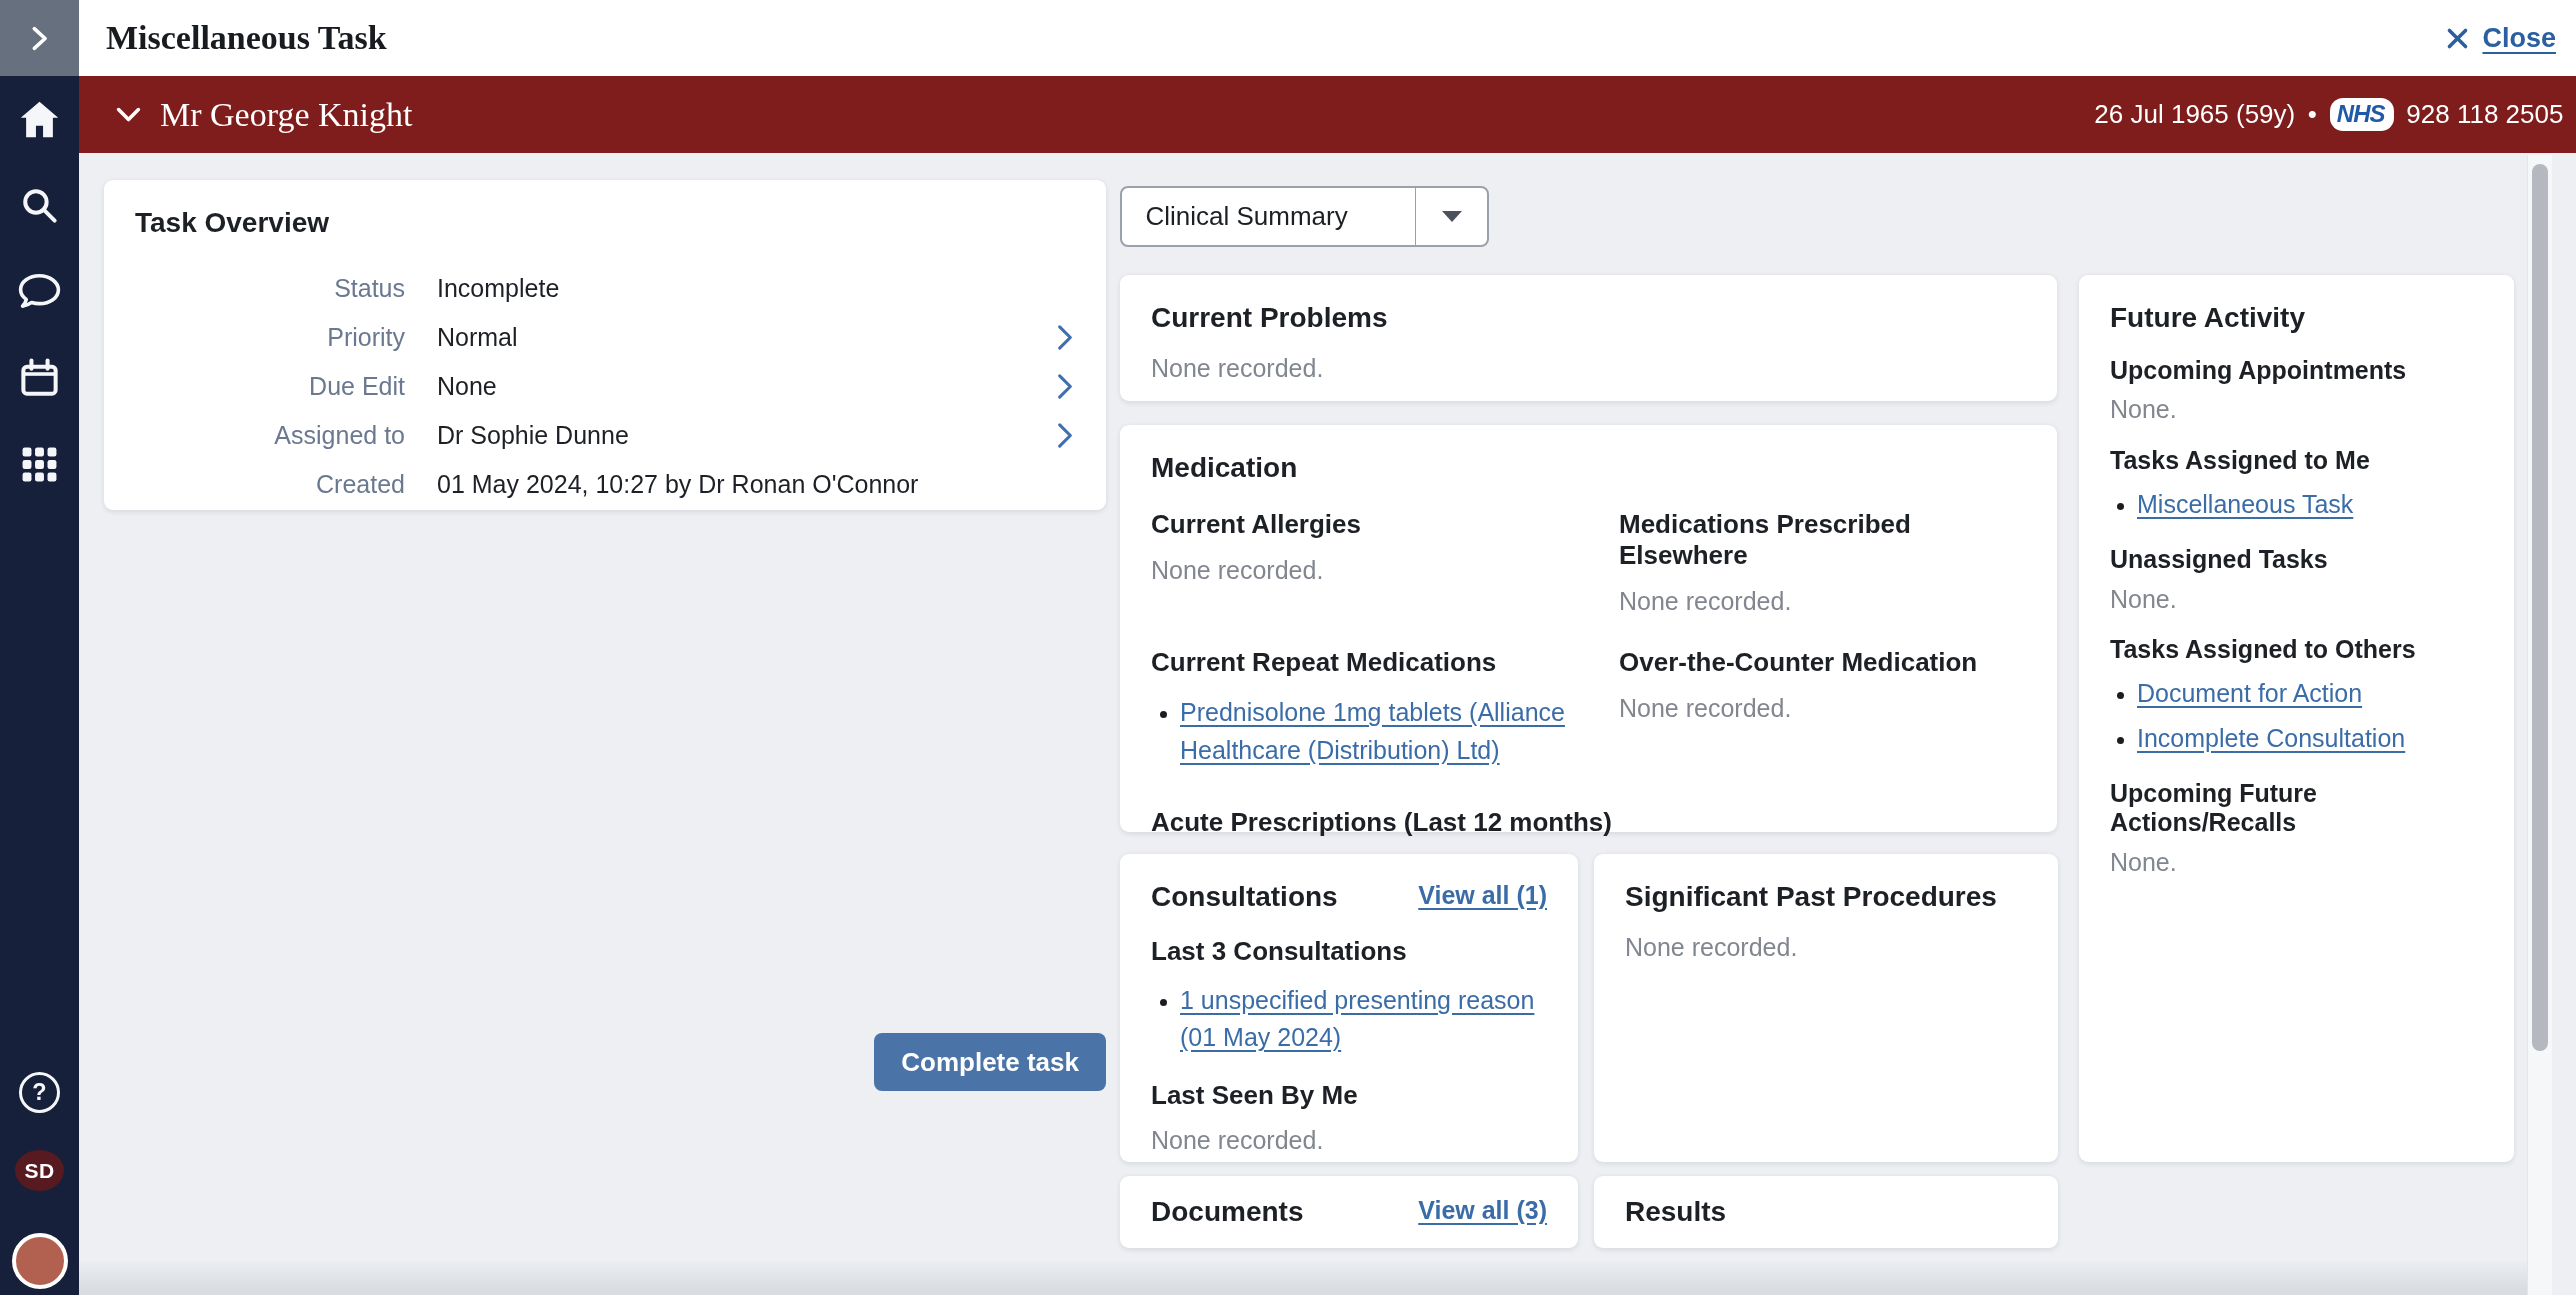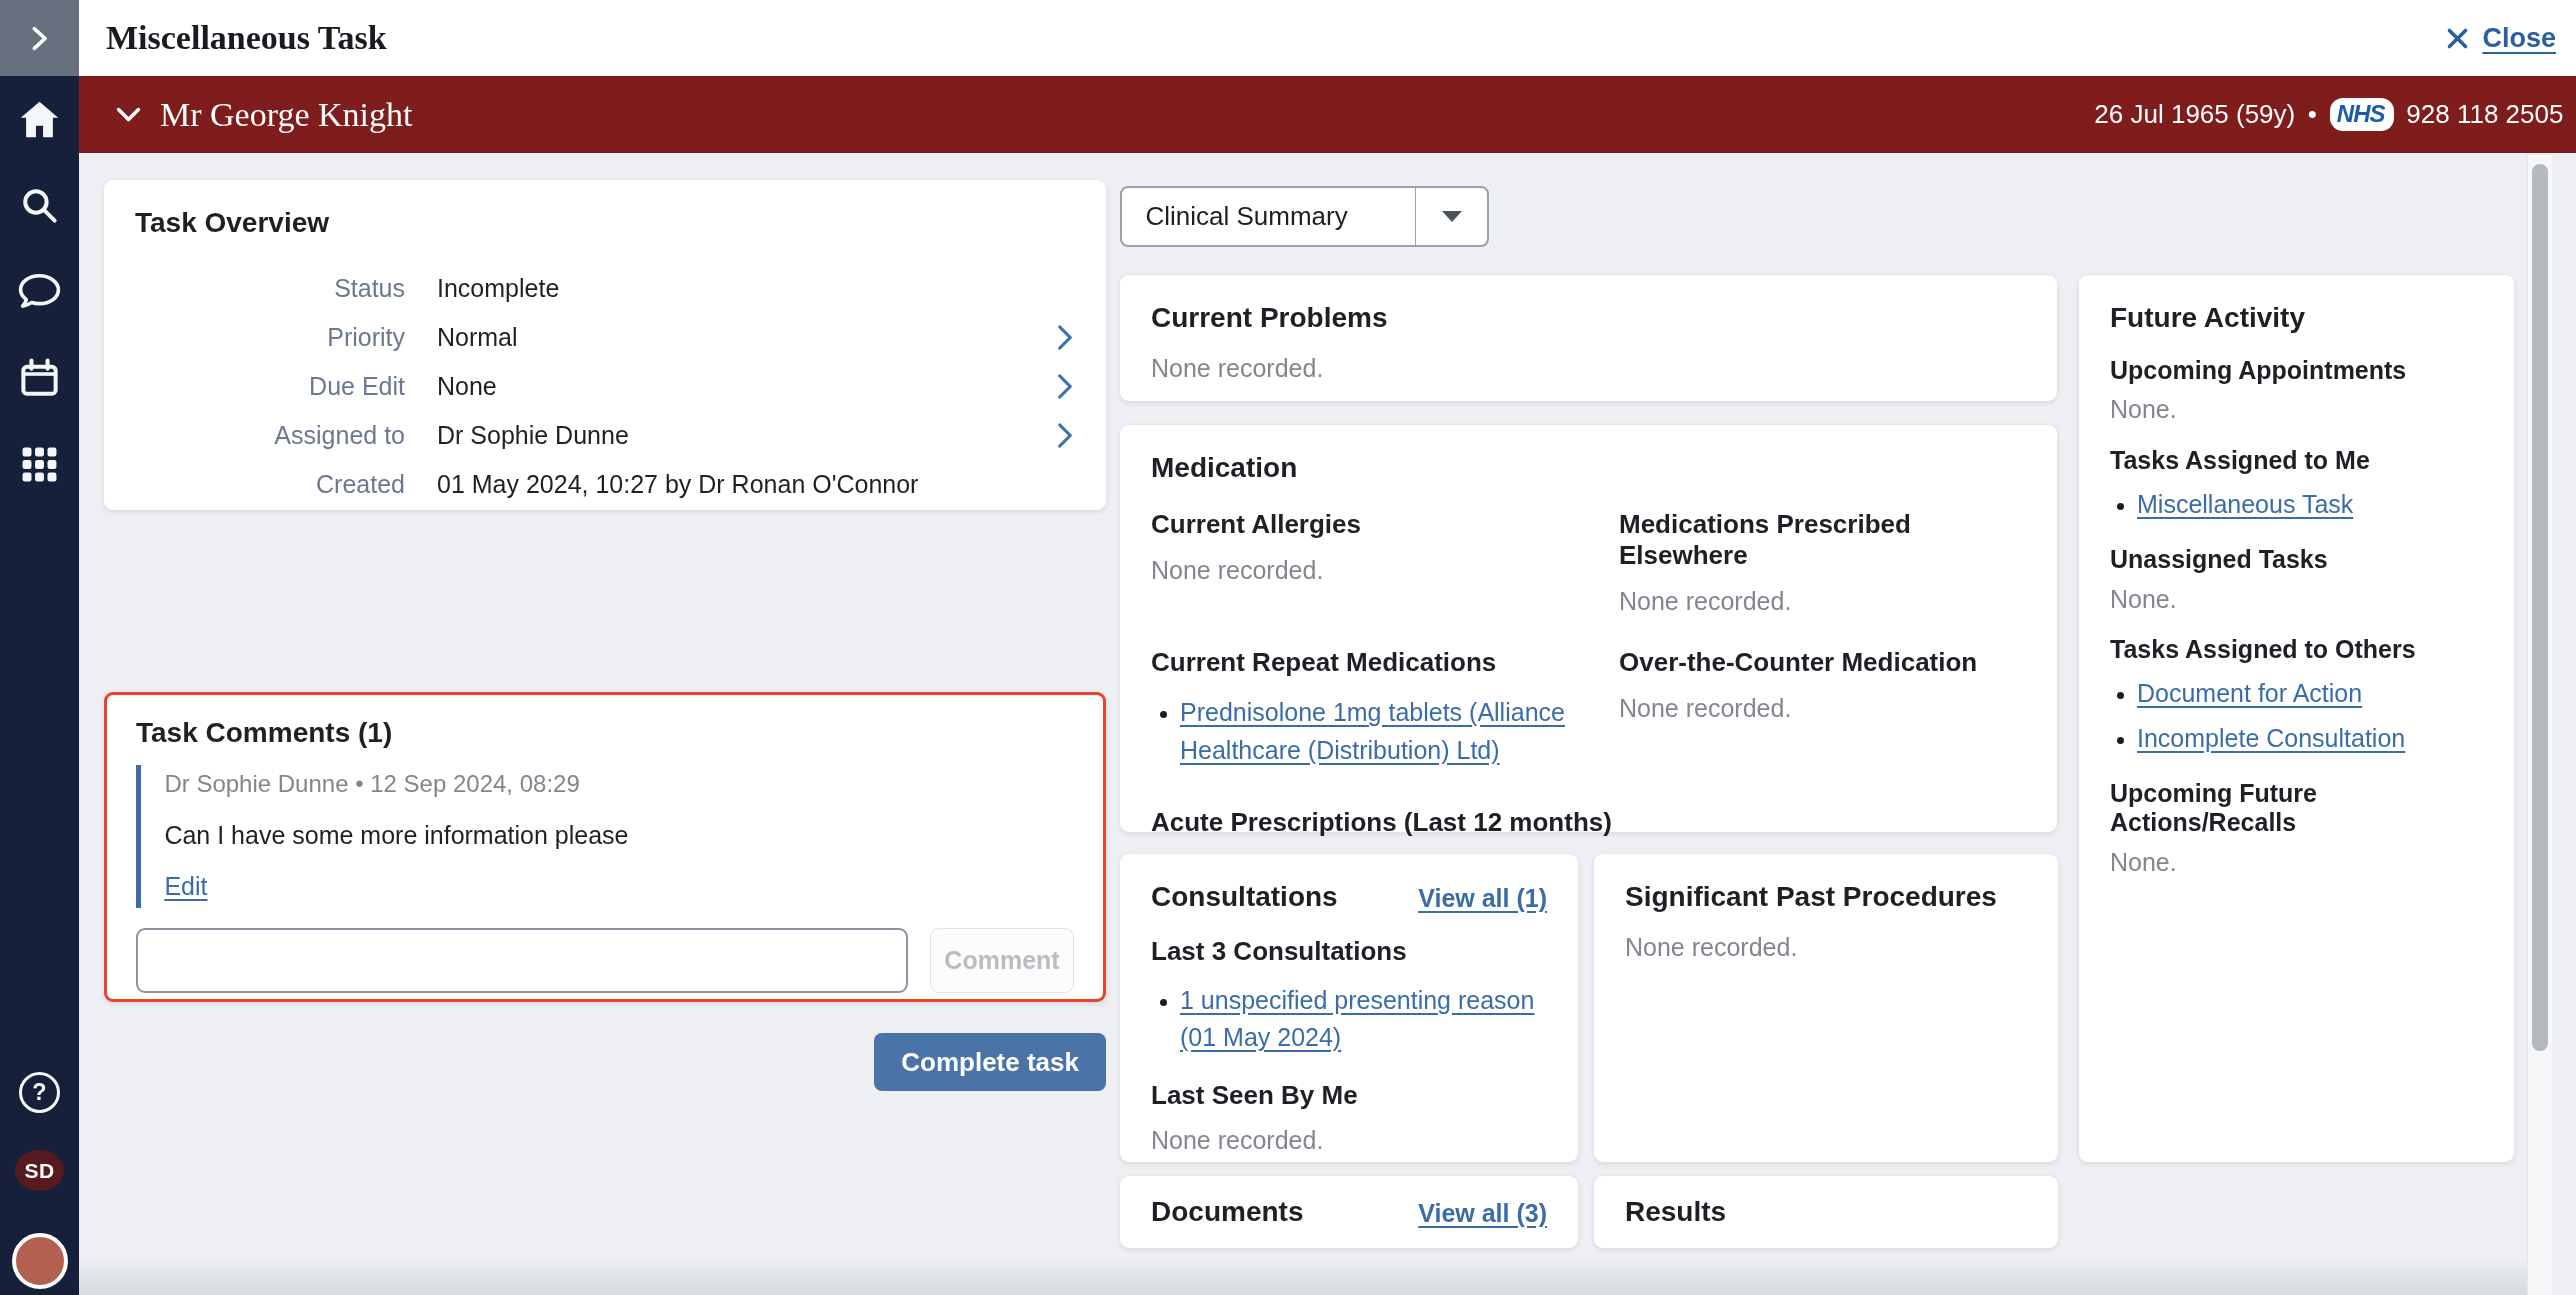--- a/index.html
+++ b/index.html
@@ -90,21 +90,21 @@
   
   .current-problems { left: 1120px; top: 275px; width: 937px; height: 126px; }
   .current-problems .empty-text { margin-top: 20px; }
 
   .medication { left: 1120px; top: 425px; width: 937px; height: 407px; }
   .med-grid { margin-top: 25px; display: grid; grid-template-columns: 468px 1fr; row-gap: 31px; }
   .med-cell .subhead { margin-bottom: 16px; }
   .med-cell ul.link-list li { max-width: 423px; }
 
   .consultations { left: 1120px; top: 854px; width: 458px; height: 308px; }
-  .card-title-row { display: flex; justify-content: space-between; align-items: flex-end; }
+  .card-title-row { display: flex; justify-content: space-between; align-items: flex-start; }
   .consultations .subhead { margin-top: 23.4px; margin-bottom: 14.4px; }
   .consultations ul.link-list li { max-width: 387px; }
 
   .spp { left: 1594px; top: 854px; width: 464px; height: 308px; }
   .spp .empty-text { margin-top: 20px; }
 
   .documents { left: 1120px; top: 1176px; width: 458px; height: 72px; padding: 20px 31px; overflow: hidden; }
   .results { left: 1594px; top: 1176px; width: 464px; height: 72px; padding: 20px 31px; overflow: hidden; }
 
   
@@ -266,32 +266,20 @@
         </span>
       </div>
       <div class="ov-row">
         <span class="ov-label">Created</span>
         <span class="ov-value">01 May 2024, 10:27 by Dr Ronan O'Connor</span>
       </div>
     </div>
   </section>
 
 
-  <section class="card comments">
-    <h2 class="card-title">Task Comments (1)</h2>
-    <div class="comment-block">
-      <div class="comment-meta">Dr Sophie Dunne • 12 Sep 2024, 08:29</div>
-      <div class="comment-body">Can I have some more information please</div>
-      <a class="link edit-link">Edit</a>
-    </div>
-    <div class="comment-input-row">
-      <input class="comment-input" style="">
-      <button class="comment-btn" disabled="">Comment</button>
-    </div>
-  </section>
 
   <div class="actions-row">
     <button class="btn btn-primary">Complete task</button>
   </div>
 
   <div class="summary-select">
     <span class="select-value">Clinical Summary</span>
     <span class="select-caret-box">
       <span class="caret-down-gray"></span>
     </span>

